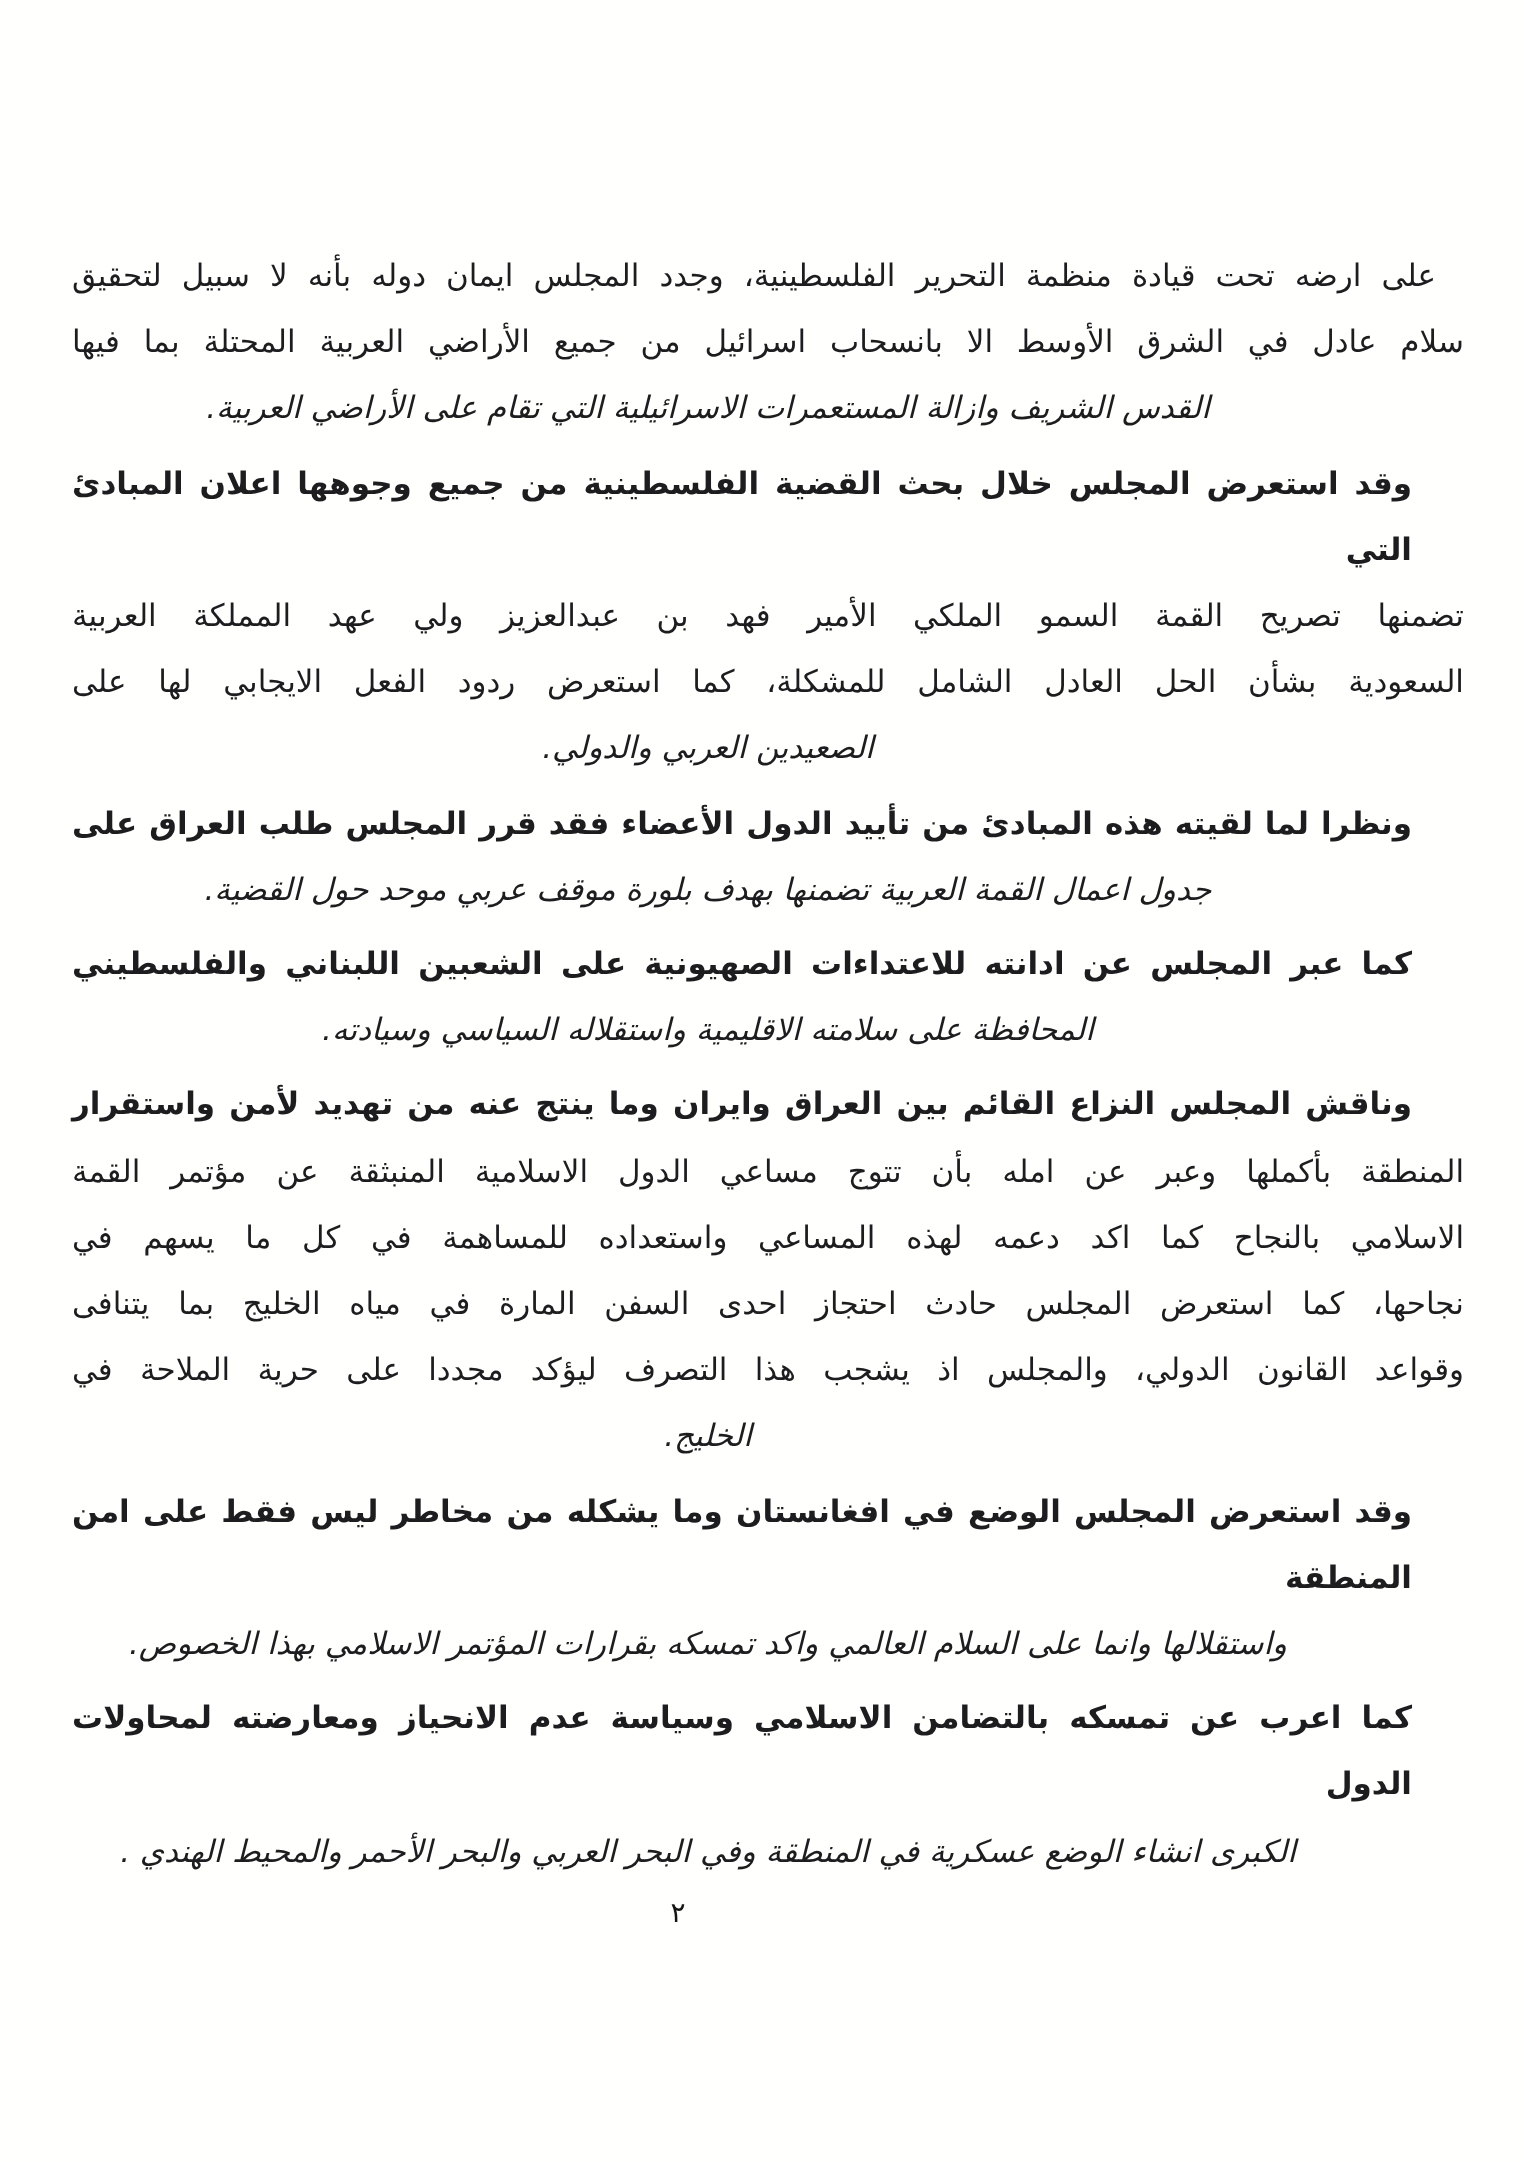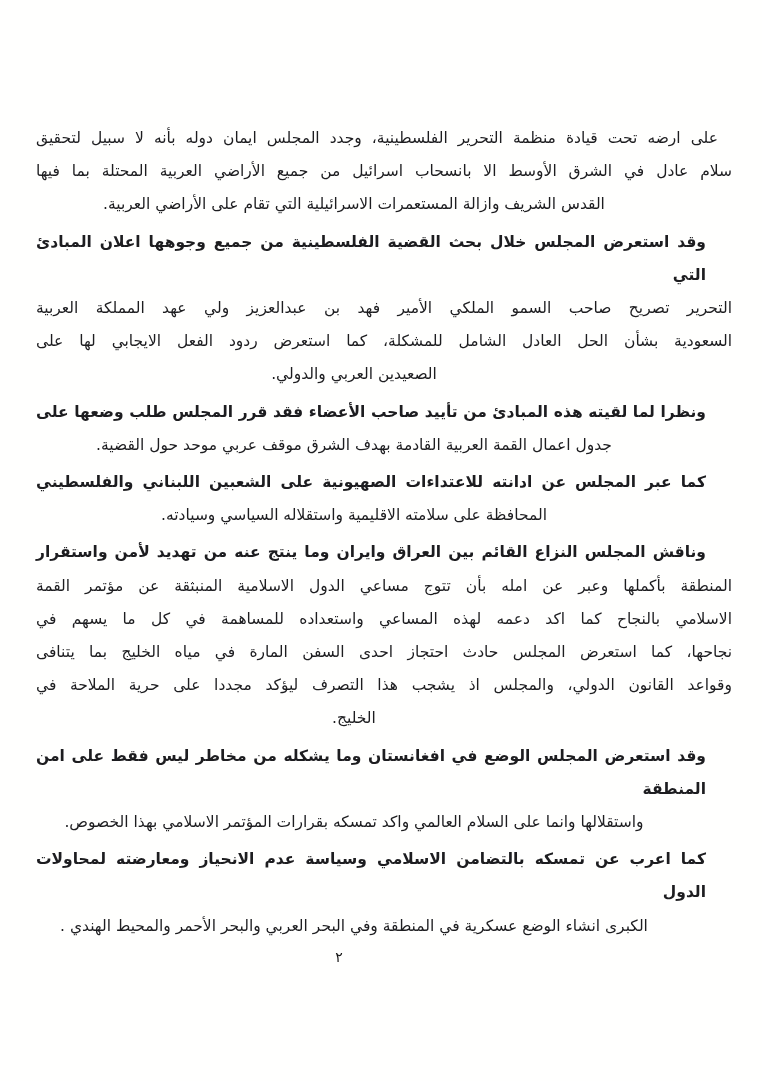--- a/index.html
+++ b/index.html
@@ -36,20 +36,21 @@
     color: #1d1d20;
     text-align: justify;
     text-align-last: justify;
     text-justify: inter-word;
     white-space: normal;
   }
   .tline.center {
     text-align: center;
     text-align-last: center;
     transform: translateX(-30px);
+    font-style: italic;
   }
   .tline.indent {
     padding-right: 26px;
     font-weight: bold;
   }
   .tline.indent-sm {
     padding-right: 14px;
   }
   .page-num {
     position: absolute;
@@ -71,28 +72,28 @@
   <div class="text-block">
 
     <div class="para">
       <div class="tline indent-sm">على ارضه تحت قيادة منظمة التحرير الفلسطينية، وجدد المجلس ايمان دوله بأنه لا سبيل لتحقيق</div>
       <div class="tline">سلام عادل في الشرق الأوسط الا بانسحاب اسرائيل من جميع الأراضي العربية المحتلة بما فيها</div>
       <div class="tline center">القدس الشريف وازالة المستعمرات الاسرائيلية التي تقام على الأراضي العربية.</div>
     </div>
 
     <div class="para">
       <div class="tline indent">وقد استعرض المجلس خلال بحث القضية الفلسطينية من جميع وجوهها اعلان المبادئ التي</div>
-      <div class="tline">التحرير تصريح صاحب السمو الملكي الأمير فهد بن عبدالعزيز ولي عهد المملكة العربية</div>
+      <div class="tline">تضمنها تصريح القمة السمو الملكي الأمير فهد بن عبدالعزيز ولي عهد المملكة العربية</div>
       <div class="tline">السعودية بشأن الحل العادل الشامل للمشكلة، كما استعرض ردود الفعل الايجابي لها على</div>
       <div class="tline center">الصعيدين العربي والدولي.</div>
     </div>
 
     <div class="para">
-      <div class="tline indent">ونظرا لما لقيته هذه المبادئ من تأييد صاحب الأعضاء فقد قرر المجلس طلب وضعها على</div>
-      <div class="tline center">جدول اعمال القمة العربية القادمة بهدف الشرق موقف عربي موحد حول القضية.</div>
+      <div class="tline indent">ونظرا لما لقيته هذه المبادئ من تأييد الدول الأعضاء فقد قرر المجلس طلب العراق على</div>
+      <div class="tline center">جدول اعمال القمة العربية تضمنها بهدف بلورة موقف عربي موحد حول القضية.</div>
     </div>
 
     <div class="para">
       <div class="tline indent">كما عبر المجلس عن ادانته للاعتداءات الصهيونية على الشعبين اللبناني والفلسطيني</div>
       <div class="tline center">المحافظة على سلامته الاقليمية واستقلاله السياسي وسيادته.</div>
     </div>
 
     <div class="para">
       <div class="tline indent">وناقش المجلس النزاع القائم بين العراق وايران وما ينتج عنه من تهديد لأمن واستقرار</div>
       <div class="tline">المنطقة بأكملها وعبر عن امله بأن تتوج مساعي الدول الاسلامية المنبثقة عن مؤتمر القمة</div>

